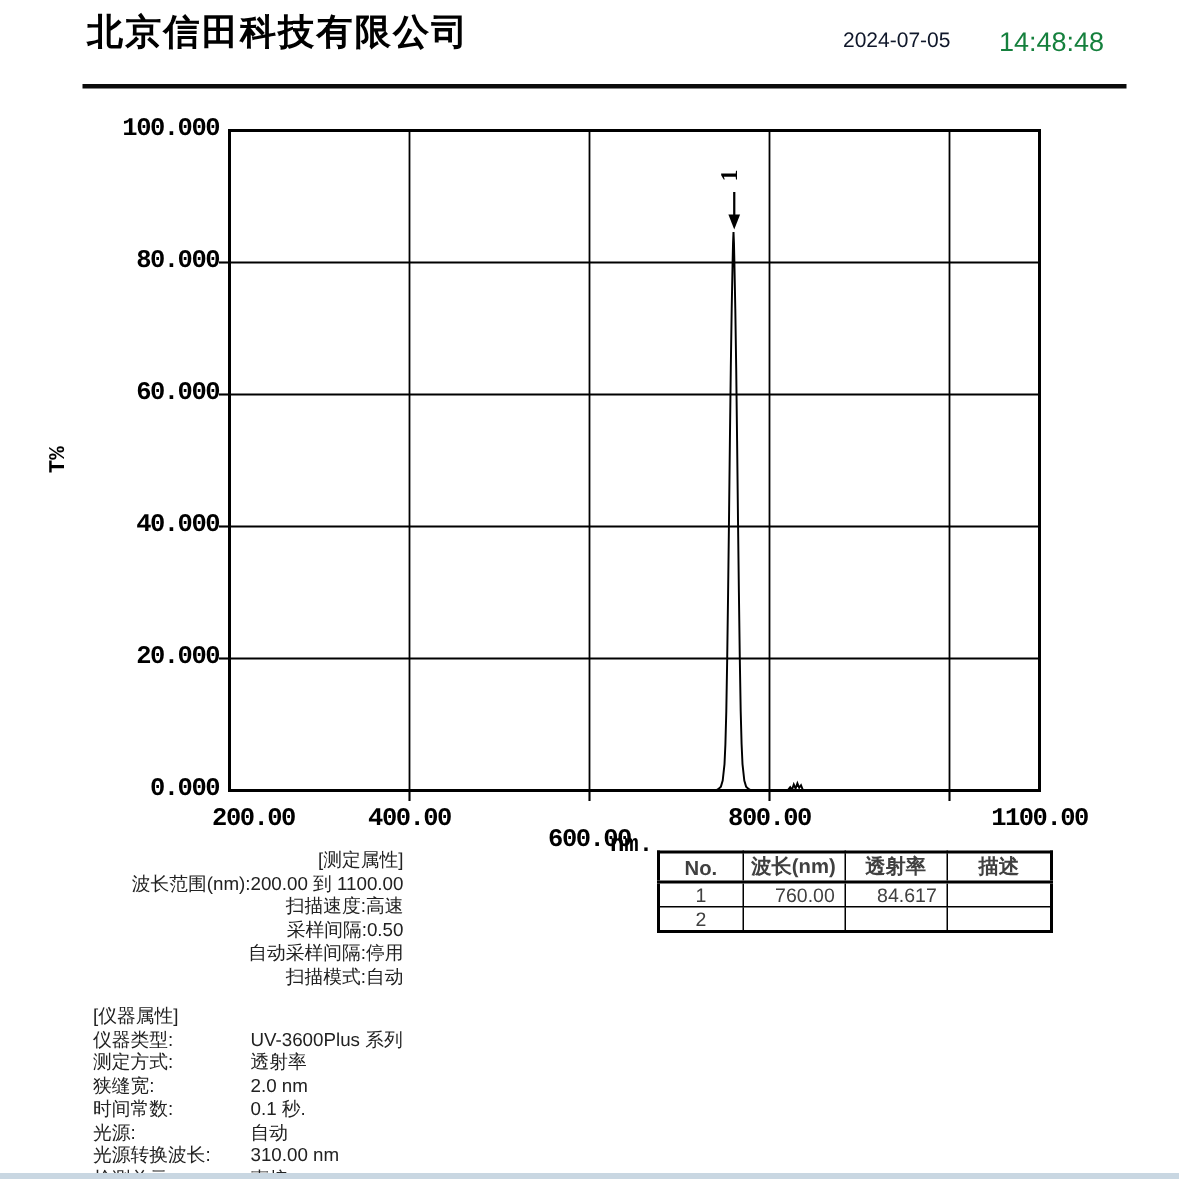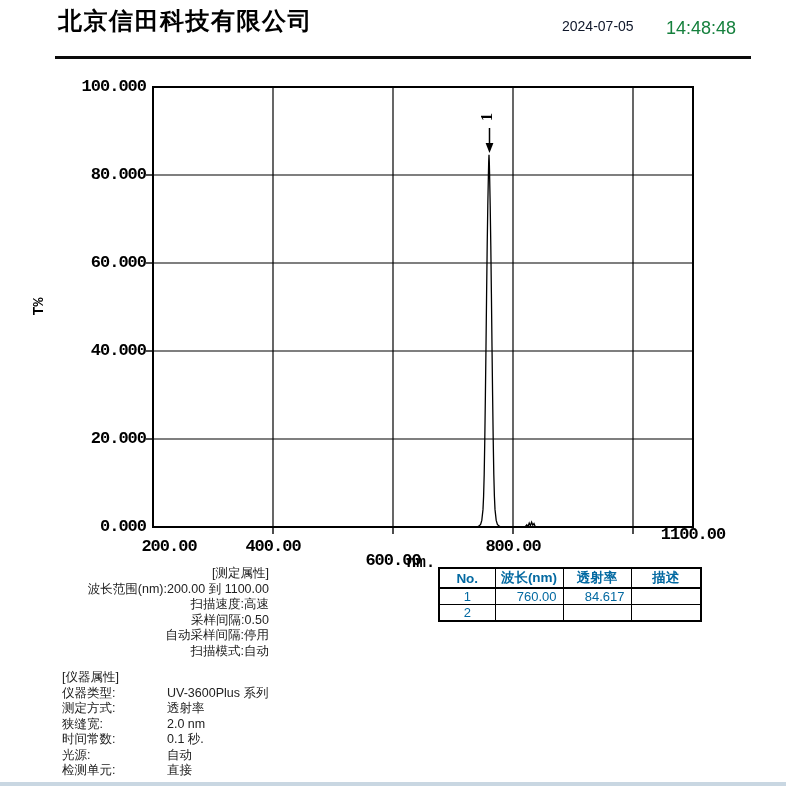--- a/index.html
+++ b/index.html
@@ -13,21 +13,21 @@
   #company{left:58px;top:5px;font-family:"Liberation Serif",serif;font-weight:700;font-size:24px;letter-spacing:1.5px;white-space:nowrap;}
   #rdate{left:562px;top:18px;font-size:14px;color:#0f172a;}
   #rtime{left:666px;top:18px;font-size:18px;color:#15803d;}
   #hrule{left:55px;top:56px;width:696px;height:3px;background:#0b0b0b;}
   
   .ytick{width:92px;text-align:right;font-family:"Liberation Mono",monospace;font-weight:700;font-size:17px;letter-spacing:-1px;white-space:nowrap;}
   .xtick{width:120px;text-align:center;font-family:"Liberation Mono",monospace;font-weight:700;font-size:17px;letter-spacing:-1px;white-space:nowrap;}
   #xunit{left:361px;top:554px;width:120px;text-align:center;font-family:"Liberation Mono",monospace;font-weight:700;font-size:16px;}
   #ylabel{left:25px;top:298px;width:28px;text-align:center;font-family:"Liberation Mono",monospace;font-weight:700;font-size:15px;transform:rotate(-90deg);}
   
-  #results{position:absolute;left:438px;top:567px;border-collapse:collapse;border:2px solid #000;font-size:13px;color:#0369a1;table-layout:fixed;}
+  #results{position:absolute;left:438px;top:567px;border-collapse:collapse;border:2px solid #000;font-size:13px;color:#404040;table-layout:fixed;}
   #results th{border:1px solid #000;border-bottom:2px solid #000;height:16px;font-weight:700;text-align:center;padding:0 4px;font-size:13.5px;}
   #results td{border:1px solid #000;height:13px;padding:0 6px;}
   #results td.c{text-align:center;}
   #results td.r{text-align:right;}
   
   .props{position:absolute;left:62px;font-size:12.5px;line-height:15.5px;color:#222;white-space:nowrap;}
   .prop-label{display:inline-block;width:105px;}
   .prop-value{display:inline-block;}
   #bottom-edge{left:0;top:782px;width:786px;height:4px;background:#c9d7e2;}
   svg text{font-family:"Liberation Serif",serif;}
@@ -79,21 +79,21 @@
 <div class="abs ytick" style="left:54px;top:165px;">80.000</div>
 <div class="abs ytick" style="left:54px;top:253px;">60.000</div>
 <div class="abs ytick" style="left:54px;top:341px;">40.000</div>
 <div class="abs ytick" style="left:54px;top:429px;">20.000</div>
 <div class="abs ytick" style="left:54px;top:517px;">0.000</div>
 
 <div class="abs xtick" style="left:109px;top:537px;">200.00</div>
 <div class="abs xtick" style="left:213px;top:537px;">400.00</div>
 <div class="abs xtick" style="left:333px;top:551px;text-align:center;">600.00</div>
 <div class="abs xtick" style="left:453px;top:537px;">800.00</div>
-<div class="abs xtick" style="left:633px;top:525px;">1100.00</div>
+<div class="abs xtick" style="left:633px;top:537px;">1100.00</div>
 
 <div class="abs" id="xunit">nm.</div>
 <div class="abs" id="ylabel">T%</div>
 
 <table id="results">
   <colgroup>
       <col style="width:56px">
       <col style="width:68px">
       <col style="width:68px">
       <col style="width:70px">
@@ -131,16 +131,17 @@
   <div><span class="prop-label">扫描模式:</span><span class="prop-value">自动</span></div>
 </div>
 
 <div class="props" id="instr-props" style="top:670px;">
   <div>[仪器属性]</div>
   <div><span class="prop-label">仪器类型:</span><span class="prop-value">UV-3600Plus 系列</span></div>
   <div><span class="prop-label">测定方式:</span><span class="prop-value">透射率</span></div>
   <div><span class="prop-label">狭缝宽:</span><span class="prop-value">2.0 nm</span></div>
   <div><span class="prop-label">时间常数:</span><span class="prop-value">0.1 秒.</span></div>
   <div><span class="prop-label">光源:</span><span class="prop-value">自动</span></div>
+  <div><span class="prop-label">光源转换波长:</span><span class="prop-value">310.00 nm</span></div>
   <div><span class="prop-label">检测单元:</span><span class="prop-value">直接</span></div>
 </div>
 
 <div class="abs" id="bottom-edge"></div>
 
 </body></html>

